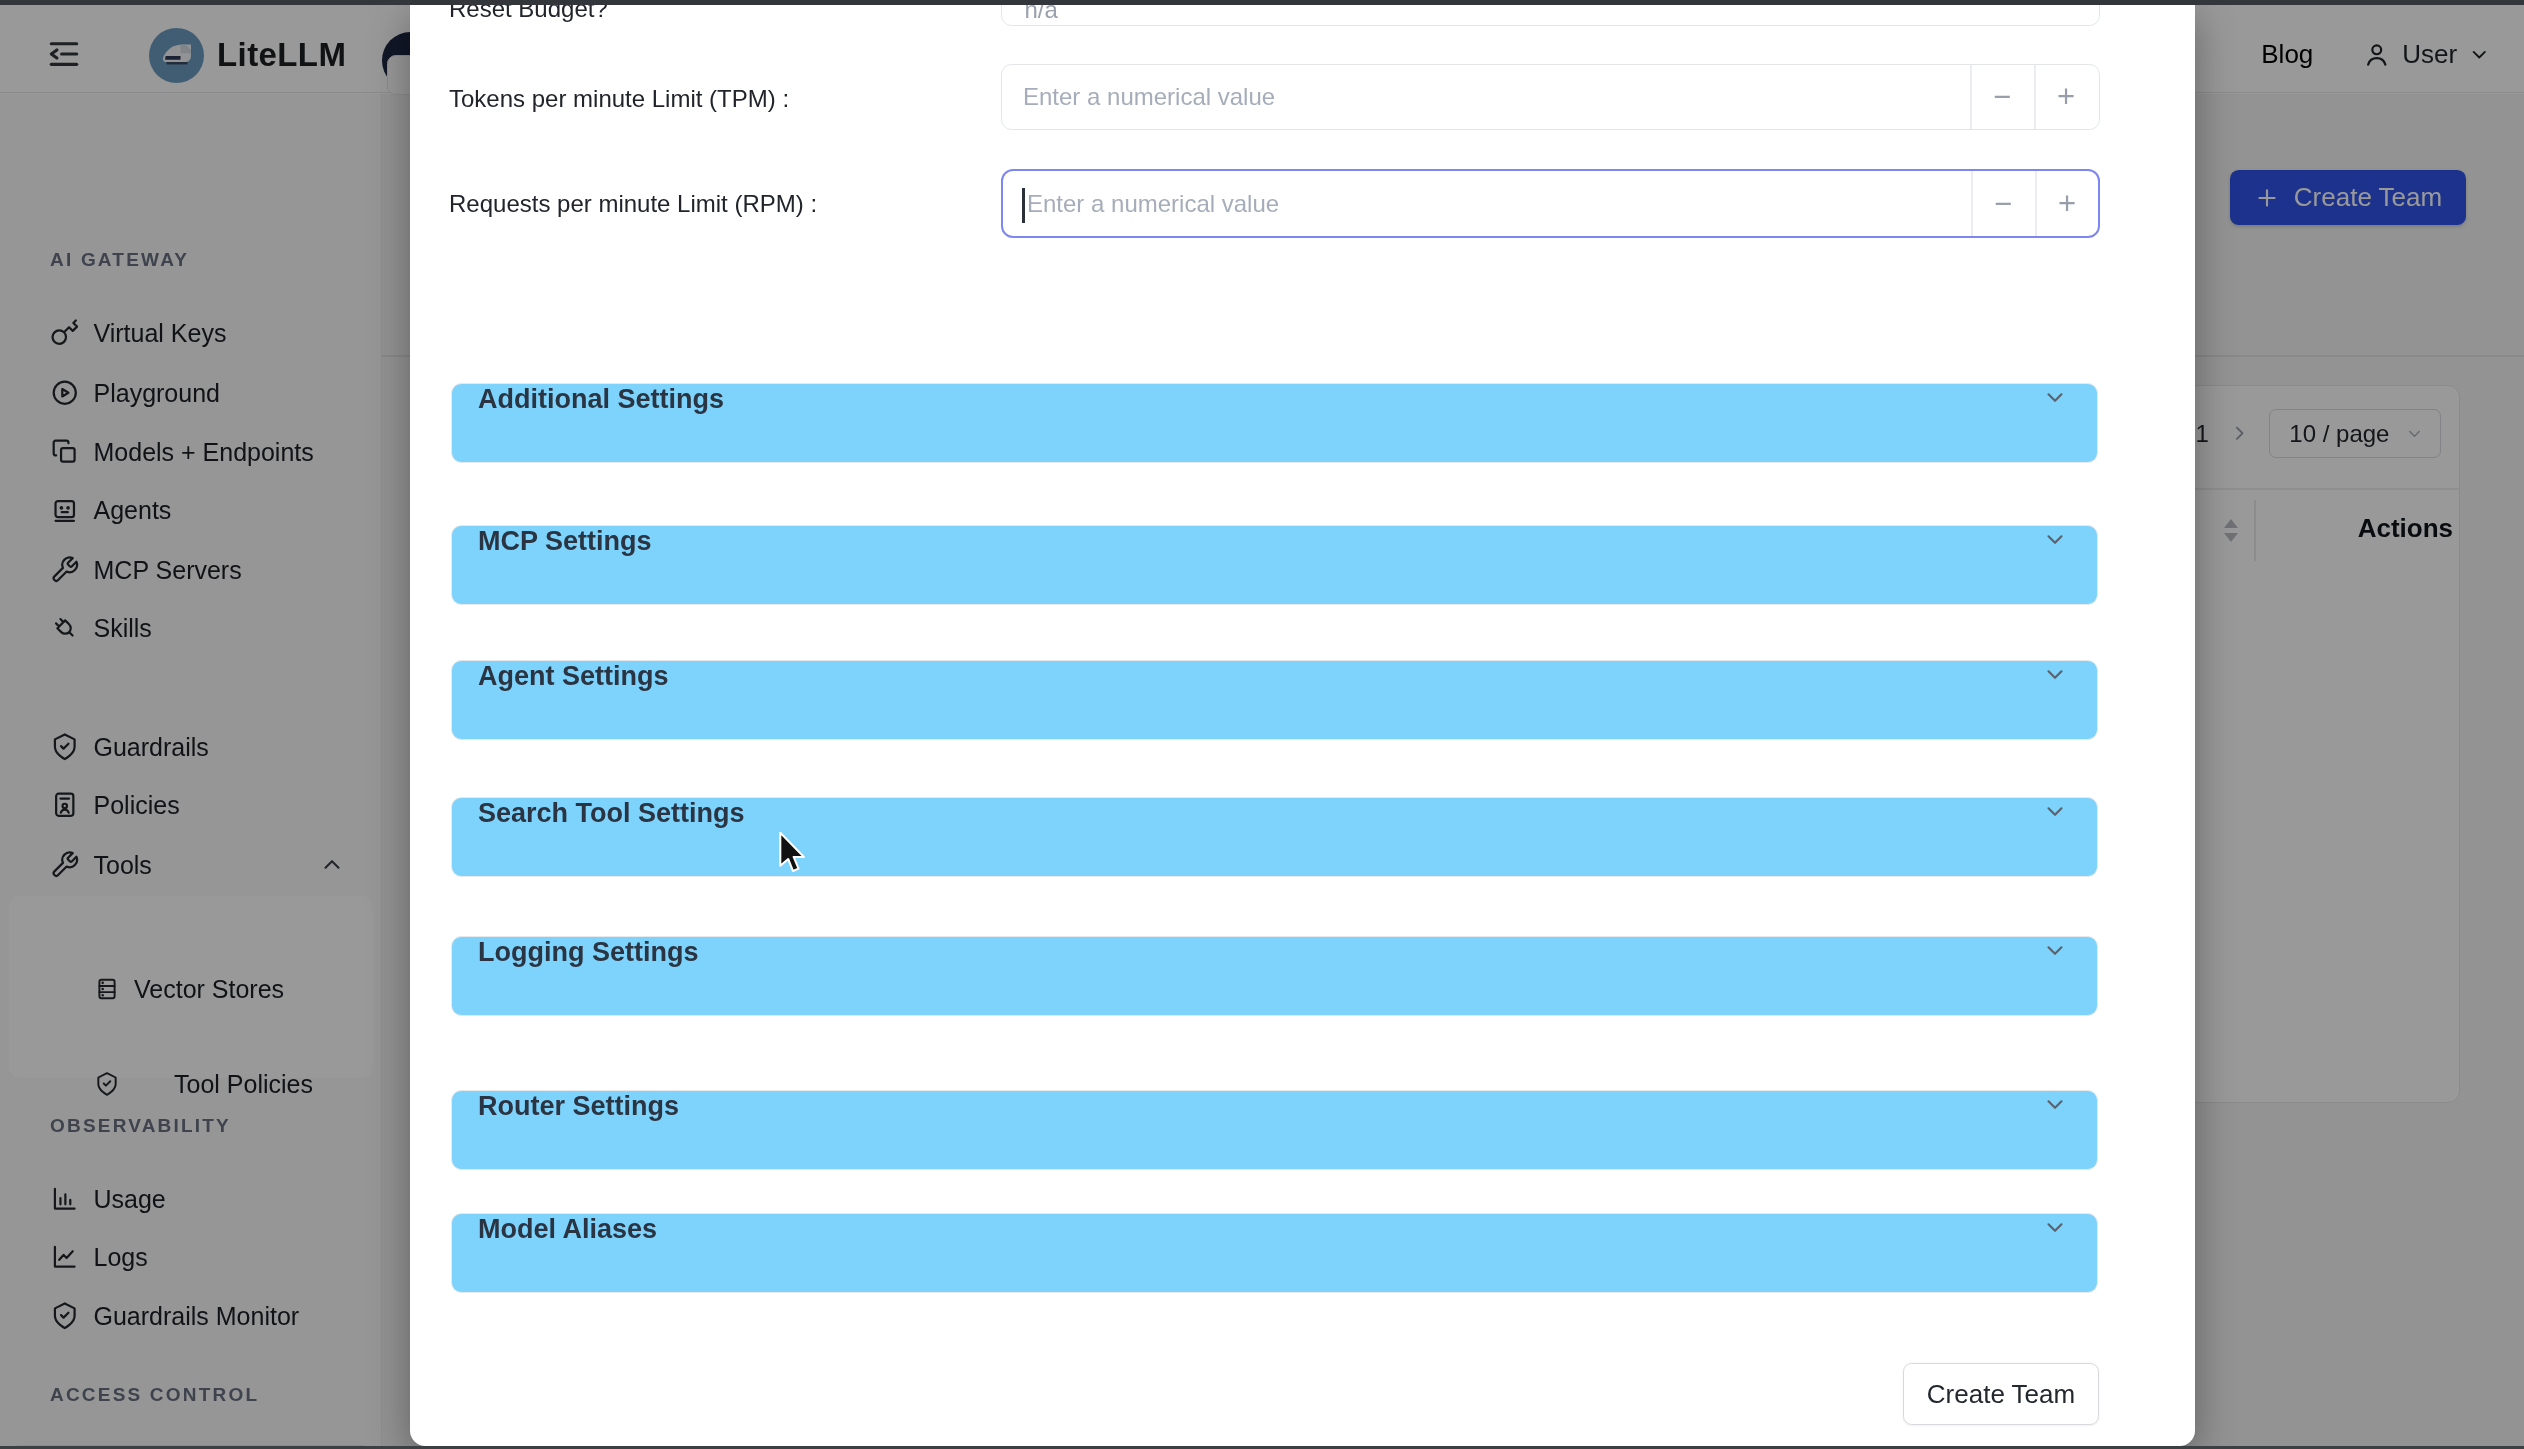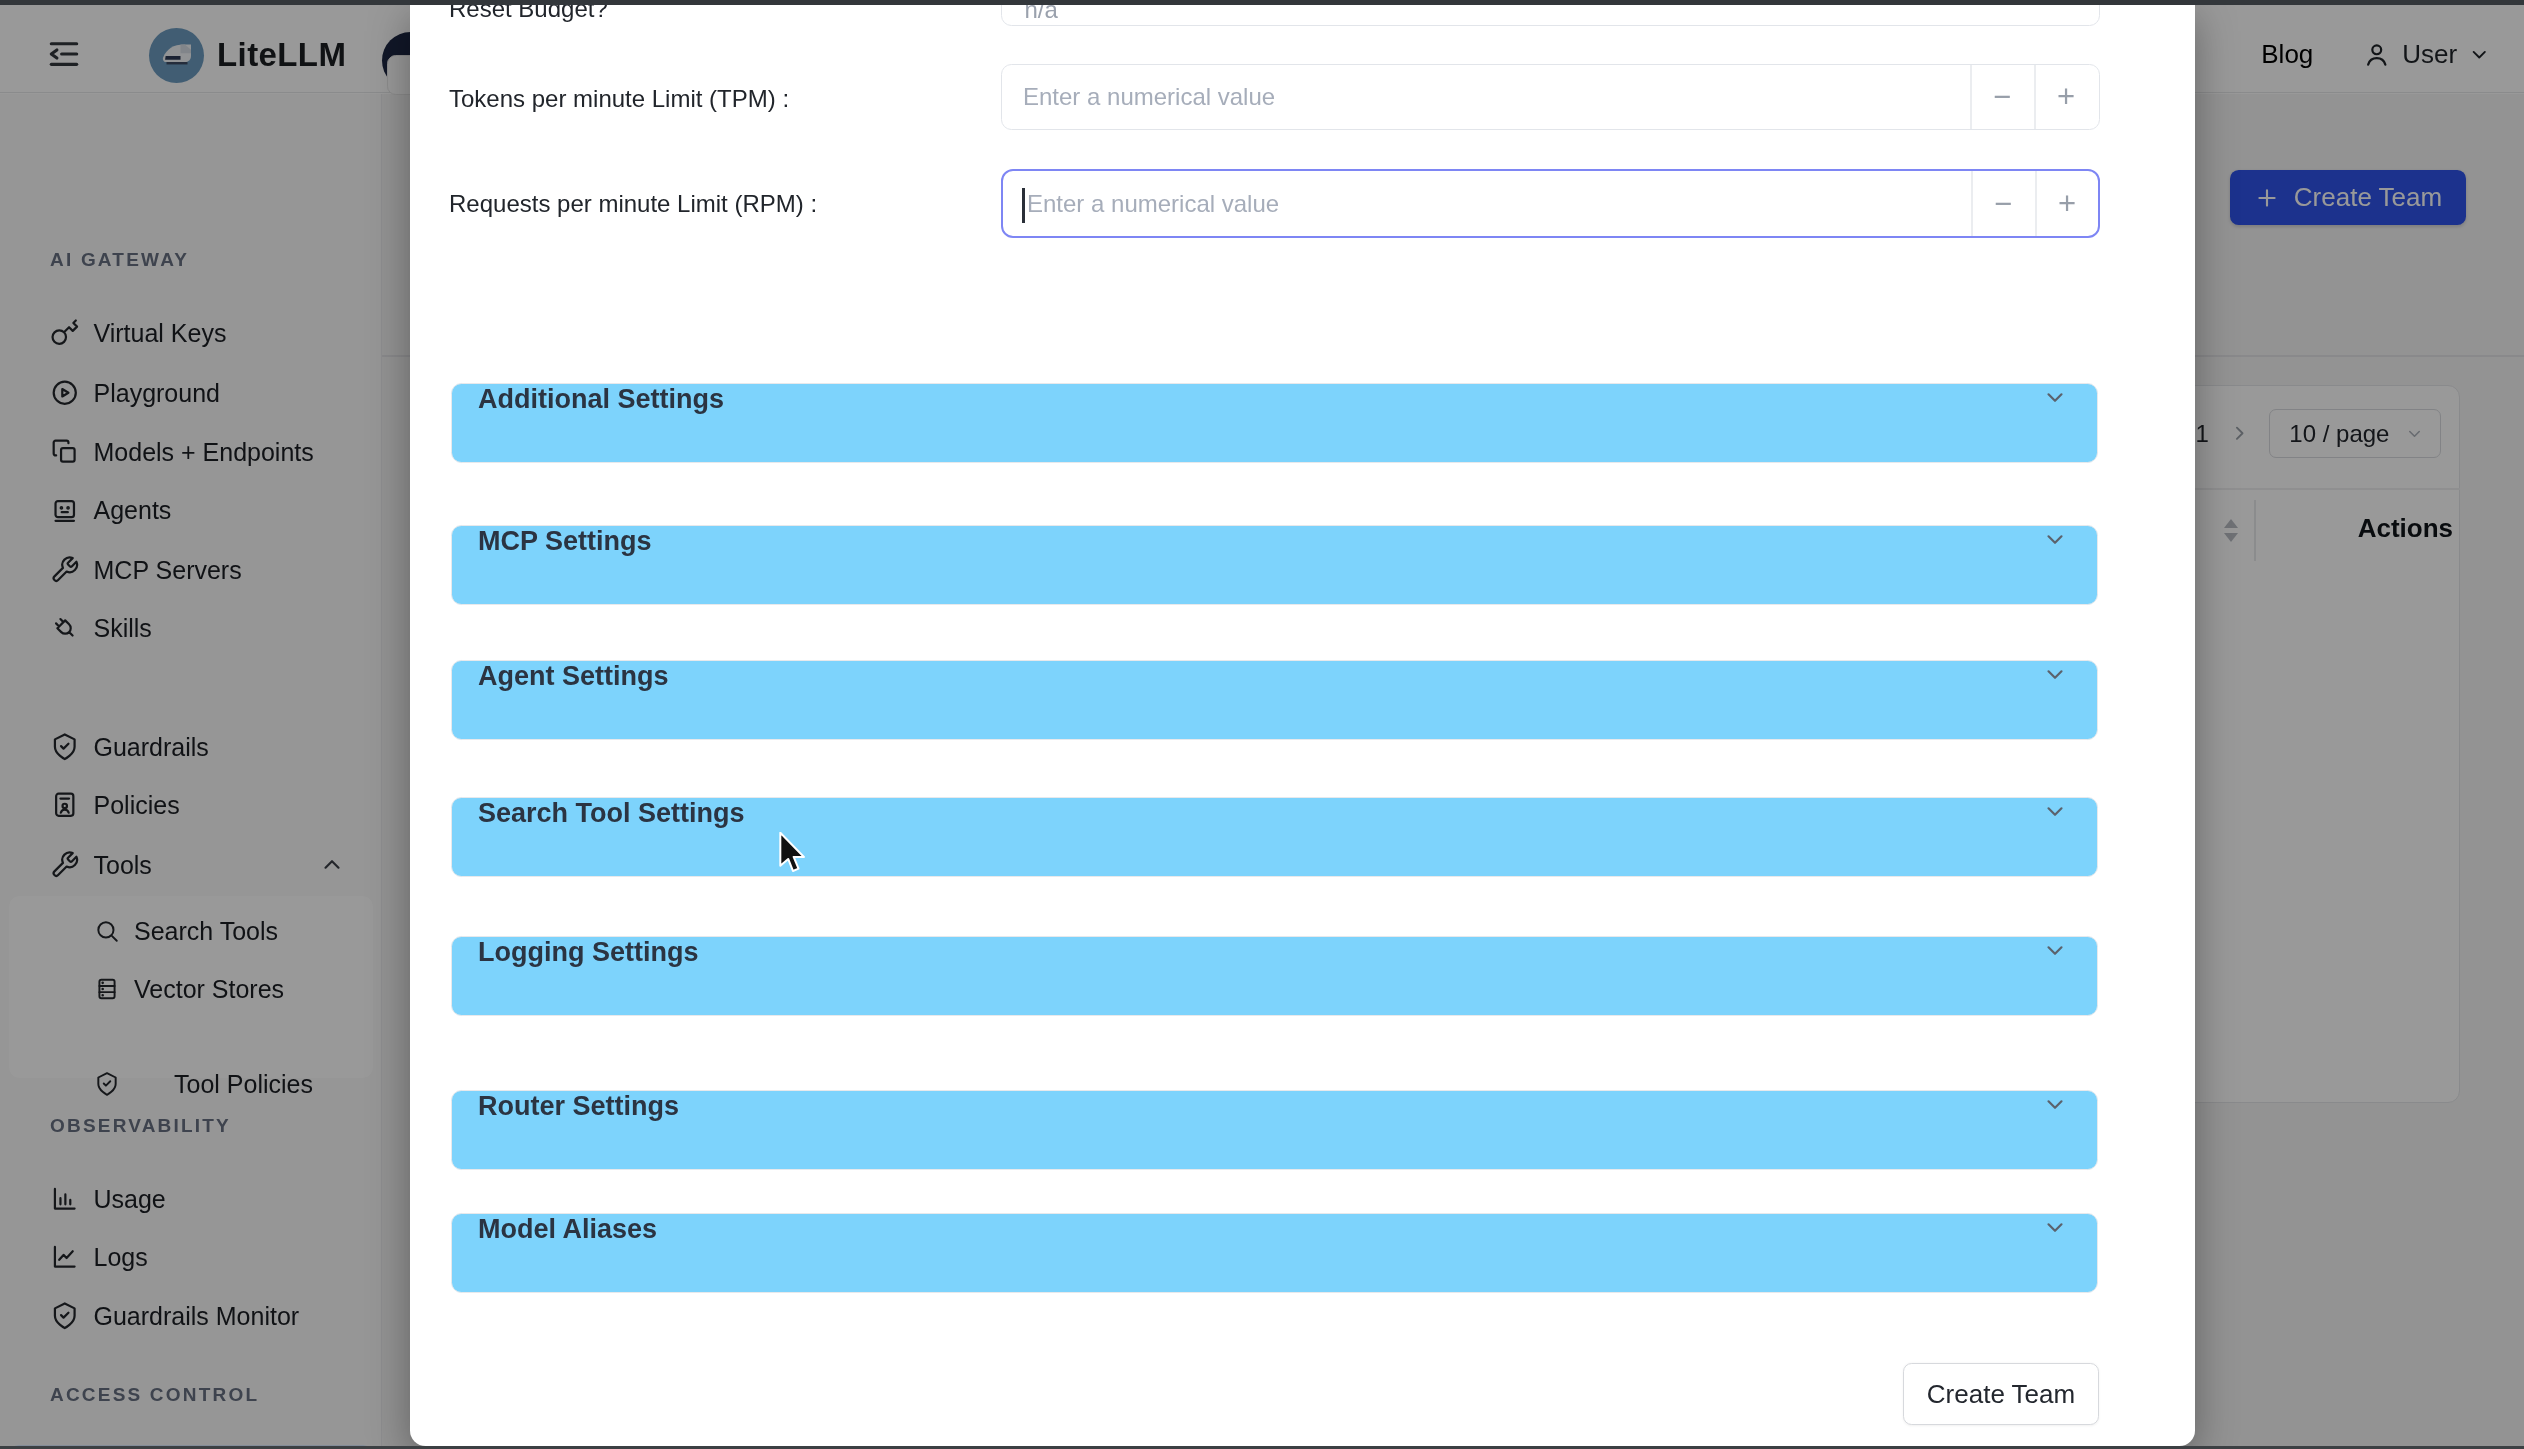--- a/index.html
+++ b/index.html
@@ -209,29 +209,20 @@
         </span>
       <span>Tools</span>
       <span class="tools-caret">
           <svg viewBox="0 0 24 24" width="26" height="26" fill="none" stroke="currentColor" stroke-width="2" stroke-linecap="round" stroke-linejoin="round">
             <path d="M6 14.5l6-6 6 6"></path>
           </svg>
         </span>
     </div>
 
     <div class="abs nav-sub-panel" style="top:802px; height:182px;"></div>
-    <div class="abs nav-item nav-sub" style="top:812px;">
-      <span class="ic">
-          <svg viewBox="0 0 24 24" width="26" height="26" fill="none" stroke="currentColor" stroke-width="1.8" stroke-linecap="round" stroke-linejoin="round">
-            <circle cx="11" cy="11" r="7"></circle>
-            <path d="M21 21l-4.3-4.3"></path>
-          </svg>
-        </span>
-      <span>Search Tools</span>
-    </div>
     <div class="abs nav-item nav-sub" style="top:870px;">
       <span class="ic">
           <svg viewBox="0 0 24 24" width="26" height="26" fill="none" stroke="currentColor" stroke-width="1.8" stroke-linecap="round" stroke-linejoin="round">
             <rect x="5" y="3.5" width="14" height="17" rx="1.8"></rect>
             <path d="M5 9.2h14M5 14.9h14"></path>
             <path d="M8 6.3h.01M8 12h.01M8 17.7h.01" stroke-width="2.4"></path>
           </svg>
         </span>
       <span>Vector Stores</span>
     </div>

